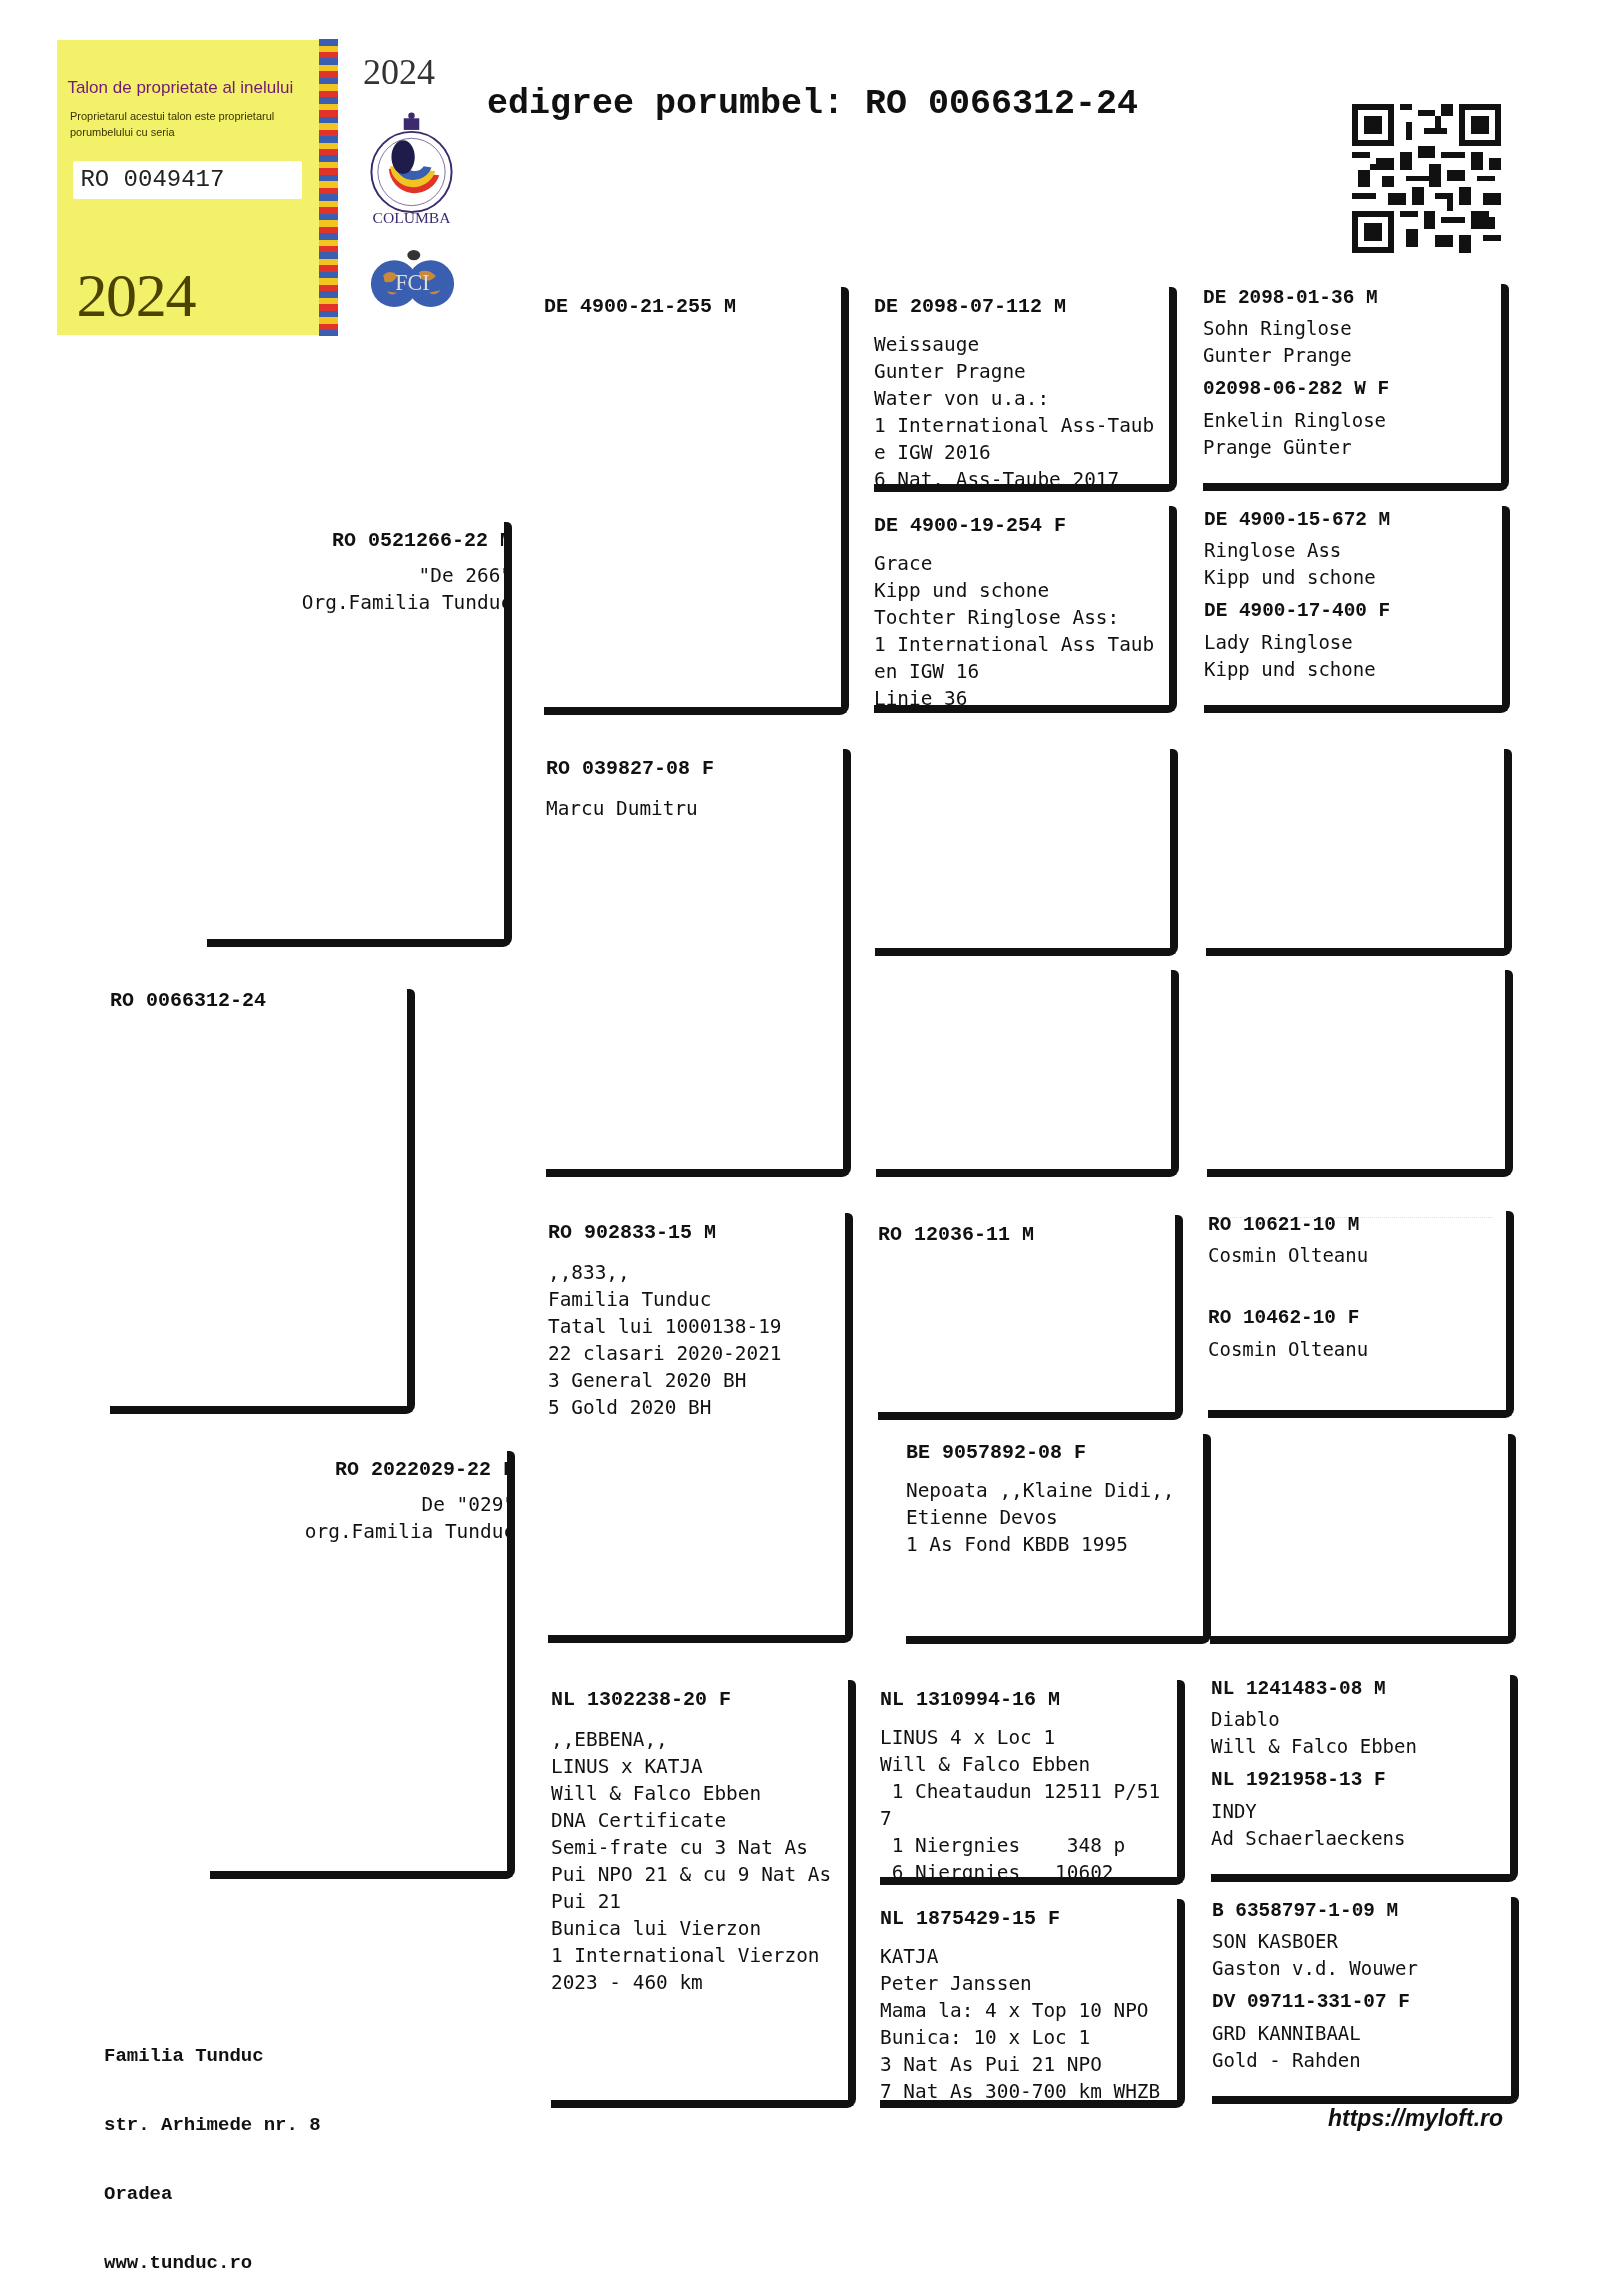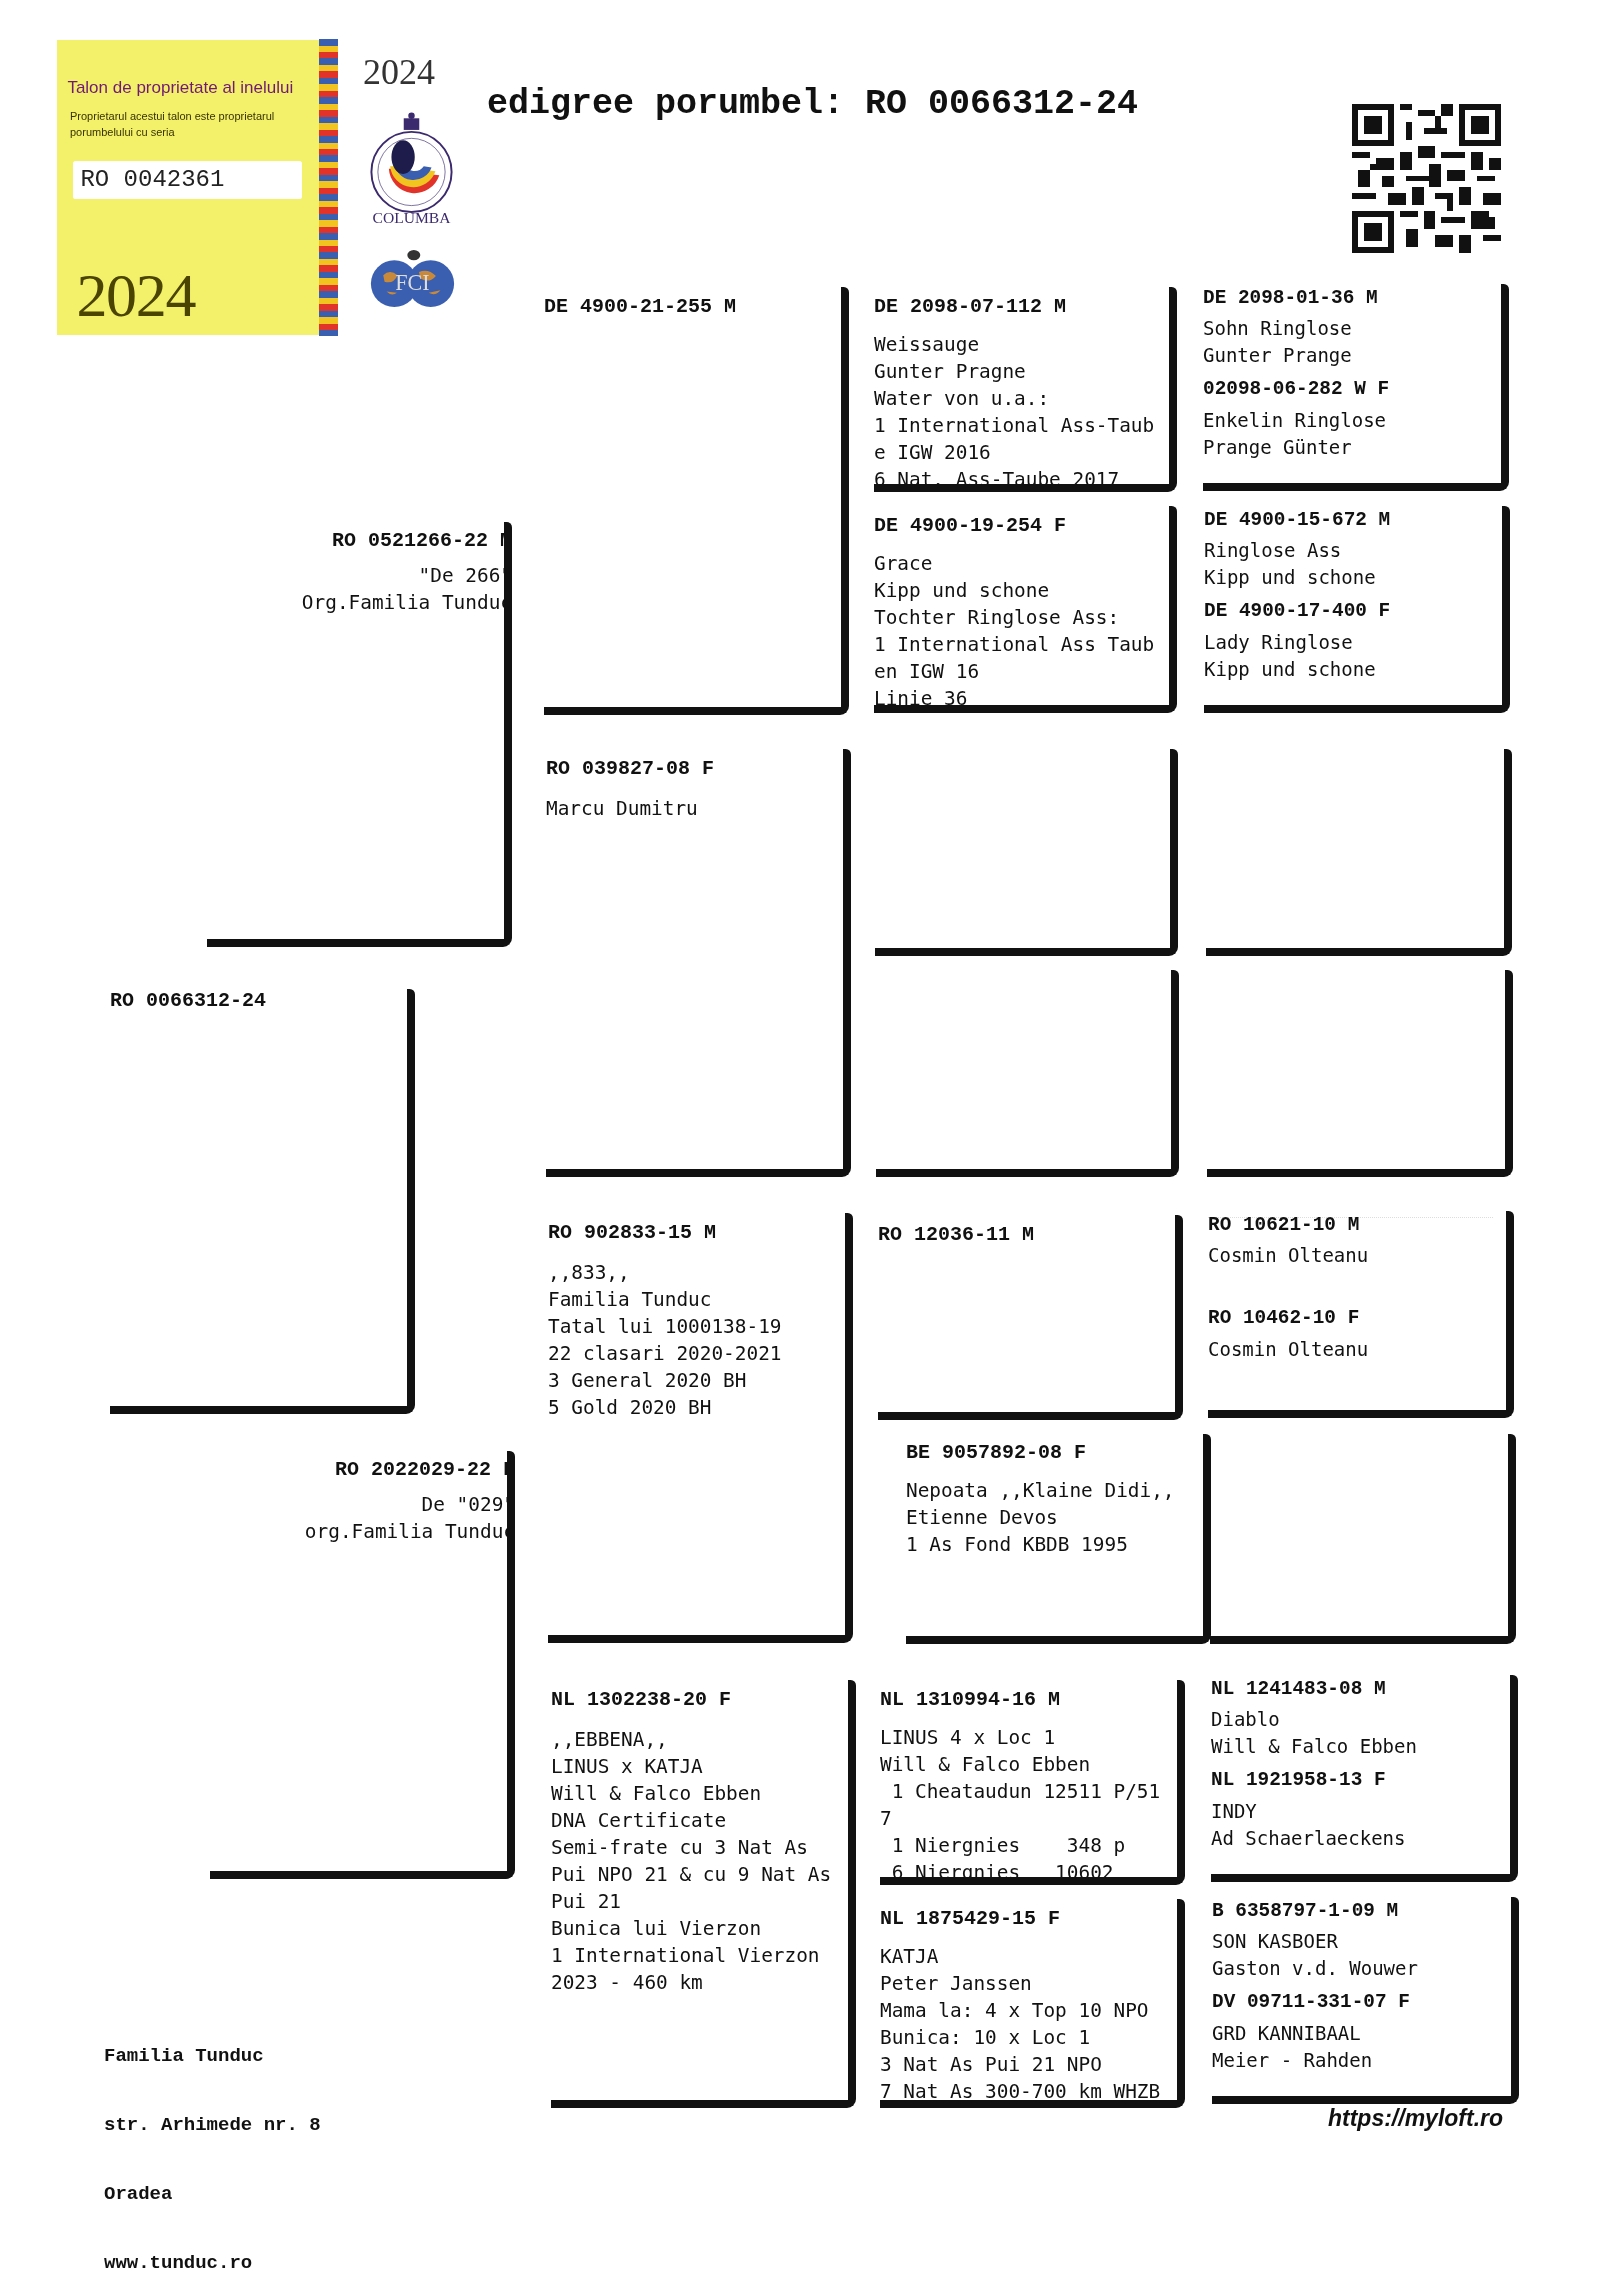--- a/index.html
+++ b/index.html
@@ -74,21 +74,21 @@
     font-family: "Liberation Sans", sans-serif; font-weight: bold; font-style: italic; font-size: 23px; color:#111;
   }
   .dotsep { position:absolute; height:0; border-top: 1.3px dotted #ddd; }
 </style>
 </head>
 <body>
 
 <div class="talon">
   <div class="talon-title">Talon de proprietate al inelului</div>
   <div class="talon-sub">Proprietarul acestui talon este proprietarul porumbelului cu seria</div>
-  <div class="talon-ring">RO 0042361</div>
+  <div class="talon-ring">RO 0049417</div>
   <div class="talon-year">2024</div>
 </div>
 <div class="talon-stripe"></div>
 
 <div class="year-top">2024</div>
 
 <svg class="logo-columba" viewBox="0 0 150 190">
   <circle cx="75" cy="105" r="62" fill="none" stroke="#3b2a6e" stroke-width="3"></circle>
   <circle cx="75" cy="105" r="52" fill="#ffffff" stroke="#3b2a6e" stroke-width="1"></circle>
   <path d="M40 100 A40 40 0 0 0 118 110 L100 108 A24 24 0 0 1 55 100 Z" fill="#e2332a"></path>
@@ -374,21 +374,21 @@
 <div class="card compact clip" style="left:1212px; top:1897px; width:307px; height:207px; padding-top:2.6px;">
   <div class="bracket"></div>
   <div class="ring">B 6358797-1-09 M</div>
   <div class="body">
     <div class="line">SON KASBOER</div>
     <div class="line">Gaston v.d. Wouwer</div>
   </div>
   <div class="ring" style="margin-top:9px">DV 09711-331-07 F</div>
   <div class="body">
     <div class="line">GRD KANNIBAAL</div>
-    <div class="line">Meier - Rahden</div>
+    <div class="line">Gold - Rahden</div>
   </div>
 </div>
 
 <div class="footer-contact">
   <div>Familia Tunduc</div>
   <div>str. Arhimede nr. 8</div>
   <div>Oradea</div>
   <div>www.tunduc.ro</div>
   
   

